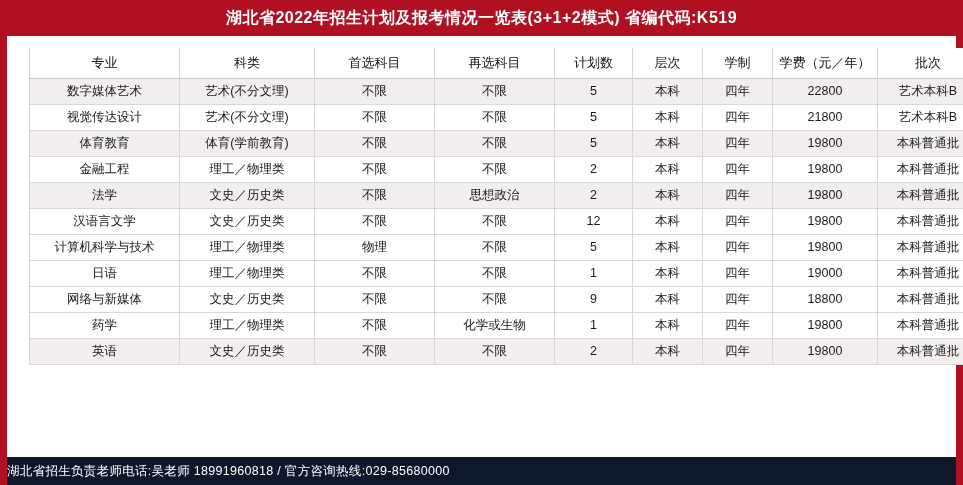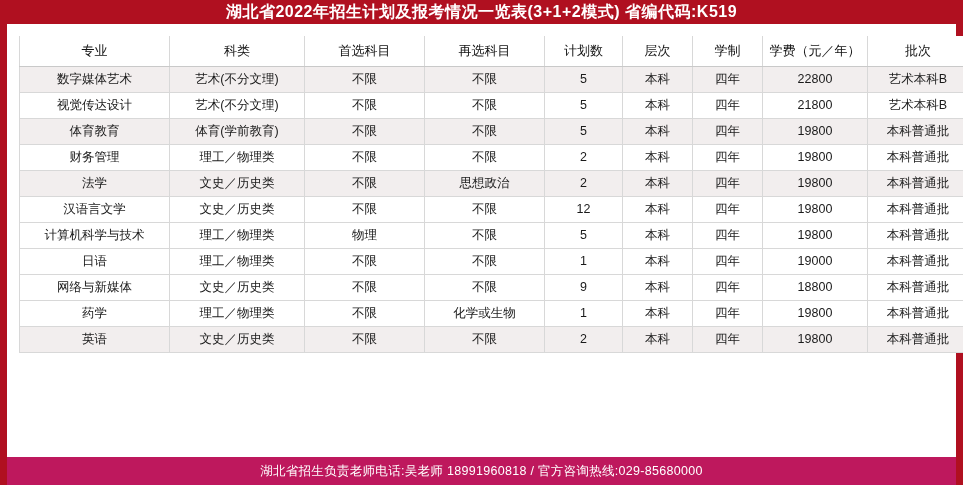--- a/index.html
+++ b/index.html
@@ -17,46 +17,46 @@
   }
   .page {
     width: 963px;
     height: 485px;
     position: relative;
     background: #ffffff;
     border-left: 7px solid #b01020;
     border-right: 7px solid #b01020;
   }
   .title-bar {
-    height: 24px;
+    height: 36px;
     background: #b01020;
     color: #ffffff;
     display: flex;
     align-items: center;
     justify-content: center;
     font-size: 16px;
     font-weight: bold;
     letter-spacing: 0.5px;
   }
   .footer-bar {
     height: 28px;
-    background: #be185d;
+    background: #0f172a;
     color: #ffffff;
     display: flex;
     align-items: center;
-    justify-content: center;
     font-size: 12.5px;
     letter-spacing: 0.3px;
     position: absolute;
     bottom: 0;
     left: 0;
     right: 0;
   }
   .table-wrap {
     padding: 12px;
+    margin-left: 10px;
   }
   table.plan {
     border-collapse: collapse;
     width: 949px;
     table-layout: fixed;
     font-size: 12.5px;
   }
   table.plan th, table.plan td {
     border: 1px solid #d8d8d8;
     text-align: center;
@@ -155,21 +155,21 @@
           <td>体育(学前教育)</td>
           <td>不限</td>
           <td>不限</td>
           <td class="num">5</td>
           <td>本科</td>
           <td>四年</td>
           <td class="num">19800</td>
           <td>本科普通批</td>
         </tr>
         <tr class="even">
-          <td class="major">财务管理</td>
+          <td class="major">金融工程</td>
           <td>理工／物理类</td>
           <td>不限</td>
           <td>不限</td>
           <td class="num">2</td>
           <td>本科</td>
           <td>四年</td>
           <td class="num">19800</td>
           <td>本科普通批</td>
         </tr>
         <tr class="odd">

